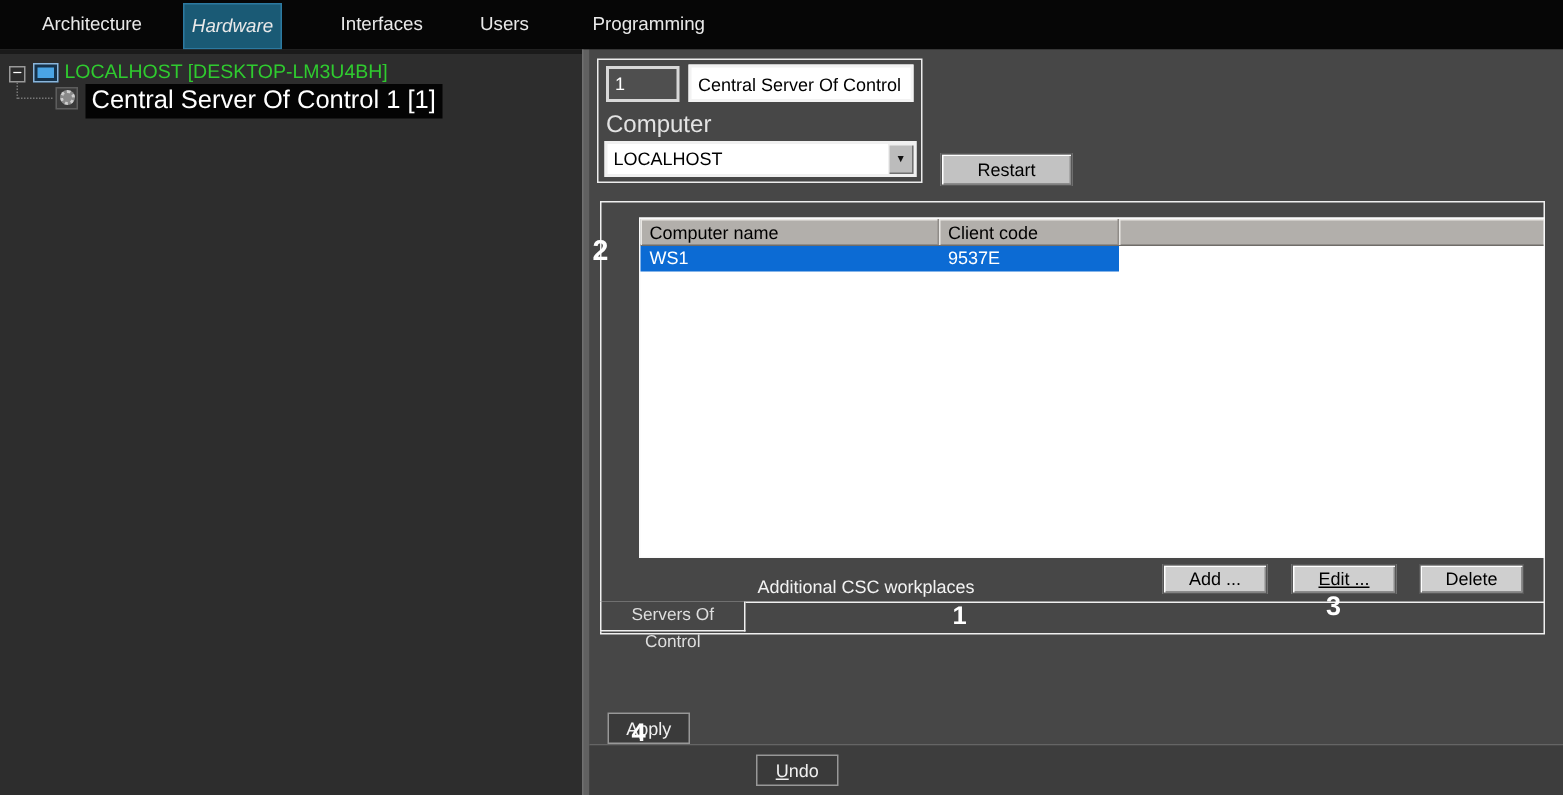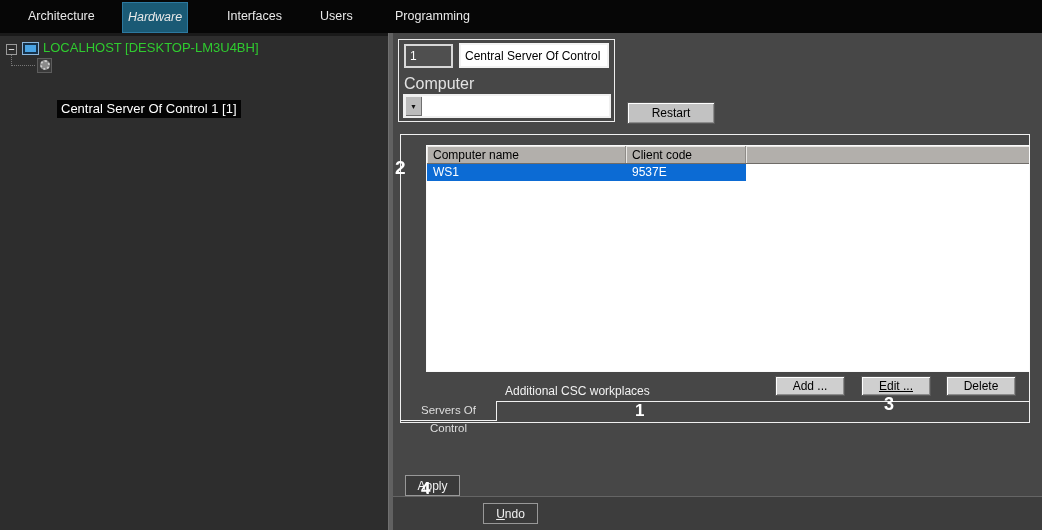--- a/index.html
+++ b/index.html
@@ -30,21 +30,21 @@
   .conn-h{position:absolute;left:12px;top:65px;width:23px;height:1px;border-top:1px dotted #777;}
   .monitor{position:absolute;left:22px;top:42px;width:17px;height:13px;
            border:1px solid #8ab6dc;background:#16324a;}
   .monitor i{position:absolute;left:2px;top:2px;right:2px;bottom:2px;background:#4aa4e4;}
   .root-label{position:absolute;left:43px;top:40px;color:#2fcb2f;font-size:13px;cursor:default;}
   .gear-box{position:absolute;left:37px;top:58px;width:15px;height:15px;
             background:#3a3a3a;border:1px solid #5d5d5d;}
   .gear-box i{display:block;margin:1px auto;width:10px;height:10px;border-radius:50%;
               border:2px dotted #cfcfcf;background:#8a8a8a;}
   .child-label{position:absolute;left:57px;top:56px;background:#040404;color:#fff;
-               font-size:13px;padding:1px 4px 2px;cursor:default;margin-top:44px;}
+               font-size:17px;padding:1px 4px 2px;cursor:default;}
 
   
   .groupbox{position:absolute;left:398px;top:39px;width:217px;height:83px;border:1px solid #ededed;}
   .id-field{position:absolute;left:404px;top:44px;width:49px;height:24px;background:#4f4f4f;
             border:2px solid #d8d8d8;color:#fff;font-size:12px;padding:0 4px;font-family:inherit;}
   .name-field{position:absolute;left:459px;top:43px;width:150px;height:25px;background:#fff;
             border:2px solid #f2f2f2;color:#000;font-size:12px;padding:0 4px;font-family:inherit;}
   .computer-label{position:absolute;left:404px;top:75px;color:#e3e3e3;font-size:16px;}
   .combo{position:absolute;left:403px;top:94px;width:208px;height:24px;background:#fff;
          border:2px solid #f0f0f0;display:flex;align-items:center;cursor:default;}
@@ -87,21 +87,21 @@
   #ann2{left:395px;top:157px;font-size:19px;}
   #ann3{left:884px;top:394px;font-size:18px;}
   #ann4{left:421px;top:479px;font-size:17px;}
 
   
   .footer-sep{position:absolute;left:393px;top:496px;width:649px;height:1px;background:#656565;}
   .footer{position:absolute;left:393px;top:497px;width:649px;height:33px;background:#3d3d3d;}
   .btn-dark{position:absolute;background:#3a3a3a;border:1px solid #989898;color:#f0f0f0;
             font-size:12px;text-align:center;font-family:inherit;padding:0;cursor:default;}
   #apply-btn{left:405px;top:475px;width:55px;height:21px;}
-  #undo-btn{left:483px;top:503px;width:55px;height:21px;}
+  #undo-btn{left:504px;top:503px;width:55px;height:21px;}
   #undo-btn .accel{text-decoration:underline;}
 </style>
 </head>
 <body>
 
 <div id="app">
 
   <div class="tabbar">
     <span class="toptab" id="tab-architecture">Architecture</span>
     <span class="toptab active" id="tab-hardware">Hardware</span>
@@ -125,20 +125,21 @@
 
   <div class="splitter"></div>
 
   <div class="rightpanel"></div>
 
   <div class="groupbox"></div>
   <input class="id-field" readonly="" value="1" style="">
   <input class="name-field" value="Central Server Of Control 1" style="">
   <span class="computer-label">Computer</span>
   <div class="combo">
+    <span class="val">LOCALHOST</span>
     <span class="arrow">▼</span>
   </div>
   <button class="btn-classic" id="restart-btn">Restart</button>
 
   <div class="tabpanel"></div>
   <div class="listview">
     <div class="lv-header">
       <span class="lv-hcell c1">Computer name</span>
       <span class="lv-hcell c2">Client code</span>
       <span class="lv-hcell c3"></span>

